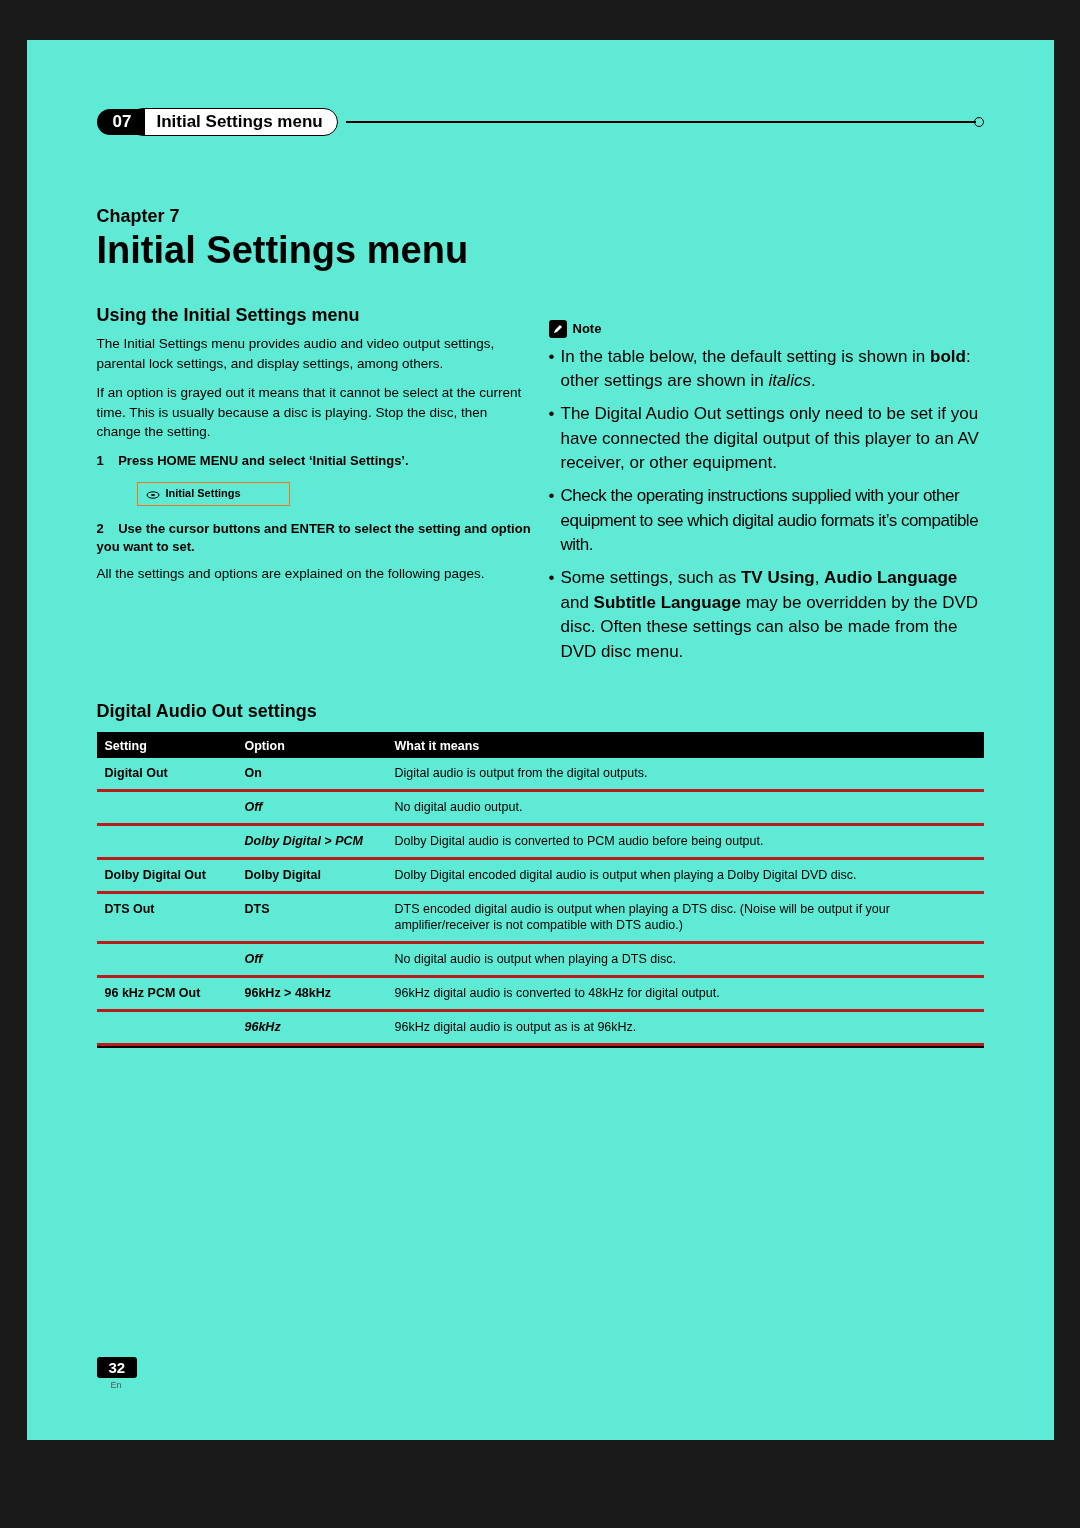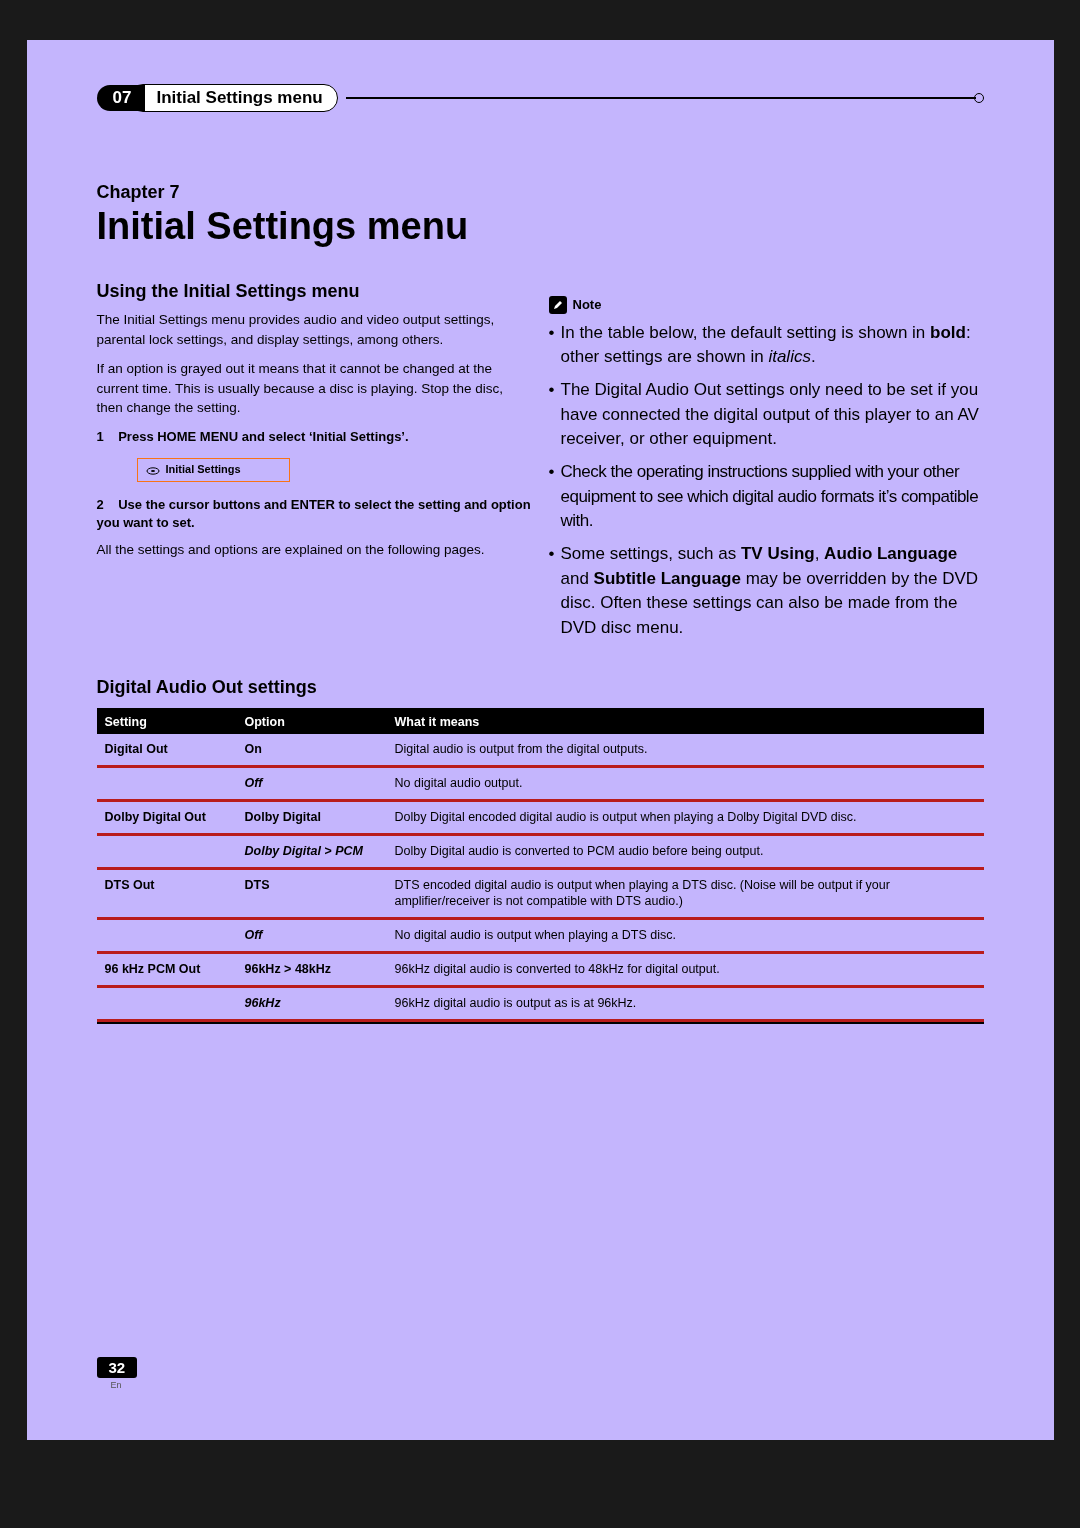--- a/index.html
+++ b/index.html
@@ -4,24 +4,24 @@
 <style>
   * { margin: 0; padding: 0; box-sizing: border-box; }
   body {
     background: #1a1a1a;
     font-family: Arial, Helvetica, sans-serif;
     display: flex;
     justify-content: center;
     padding: 40px 0;
   }
   .page {
-    background: #c4b5fd;
+    background: #5eead4;
     width: 1027px;
     min-height: 1400px;
-    padding: 44px 70px 40px 70px;
+    padding: 68px 70px 40px 70px;
     position: relative;
   }
 
   
   .header-band {
     display: flex;
     align-items: center;
     margin-bottom: 70px;
   }
   .chapter-pill {
@@ -148,21 +148,21 @@
     <div class="header-dot"></div>
   </div>
 
   <div class="chapter-label">Chapter 7</div>
   <div class="chapter-heading">Initial Settings menu</div>
 
   <div class="columns">
     <div class="col">
       <div class="col-heading">Using the Initial Settings menu</div>
       <p>The Initial Settings menu provides audio and video output settings, parental lock settings, and display settings, among others.</p>
-      <p>If an option is grayed out it means that it cannot be changed at the current time. This is usually because a disc is playing. Stop the disc, then change the setting.</p>
+      <p>If an option is grayed out it means that it cannot be select at the current time. This is usually because a disc is playing. Stop the disc, then change the setting.</p>
 
       <div class="step-bold">
         <span>1</span>&nbsp;&nbsp;&nbsp;
         <span>Press HOME MENU and select ‘Initial Settings’.</span>
       </div>
 
       <div class="menu-box">
         <svg width="14" height="14" viewBox="0 0 14 14">
           <ellipse cx="7" cy="7" rx="6" ry="3.2" fill="none" stroke="#000" stroke-width="1"></ellipse>
           <ellipse cx="7" cy="7" rx="2" ry="1" fill="#000"></ellipse>
@@ -215,28 +215,28 @@
           <td class="setting">Digital Out</td>
           <td class="option bold">On</td>
           <td>Digital audio is output from the digital outputs.</td>
         </tr>
         <tr>
           <td class="setting"></td>
           <td class="option ital">Off</td>
           <td>No digital audio output.</td>
         </tr>
         <tr>
+          <td class="setting"></td>
+          <td class="option ital">Dolby Digital &gt; PCM</td>
+          <td>Dolby Digital audio is converted to PCM audio before being output.</td>
+        </tr>
+        <tr>
           <td class="setting">Dolby Digital Out</td>
           <td class="option bold">Dolby Digital</td>
           <td>Dolby Digital encoded digital audio is output when playing a Dolby Digital DVD disc.</td>
-        </tr>
-        <tr>
-          <td class="setting"></td>
-          <td class="option ital">Dolby Digital &gt; PCM</td>
-          <td>Dolby Digital audio is converted to PCM audio before being output.</td>
         </tr>
         <tr>
           <td class="setting">DTS Out</td>
           <td class="option bold">DTS</td>
           <td>DTS encoded digital audio is output when playing a DTS disc. (Noise will be output if your amplifier/receiver is not compatible with DTS audio.)</td>
         </tr>
         <tr>
           <td class="setting"></td>
           <td class="option ital">Off</td>
           <td>No digital audio is output when playing a DTS disc.</td>

